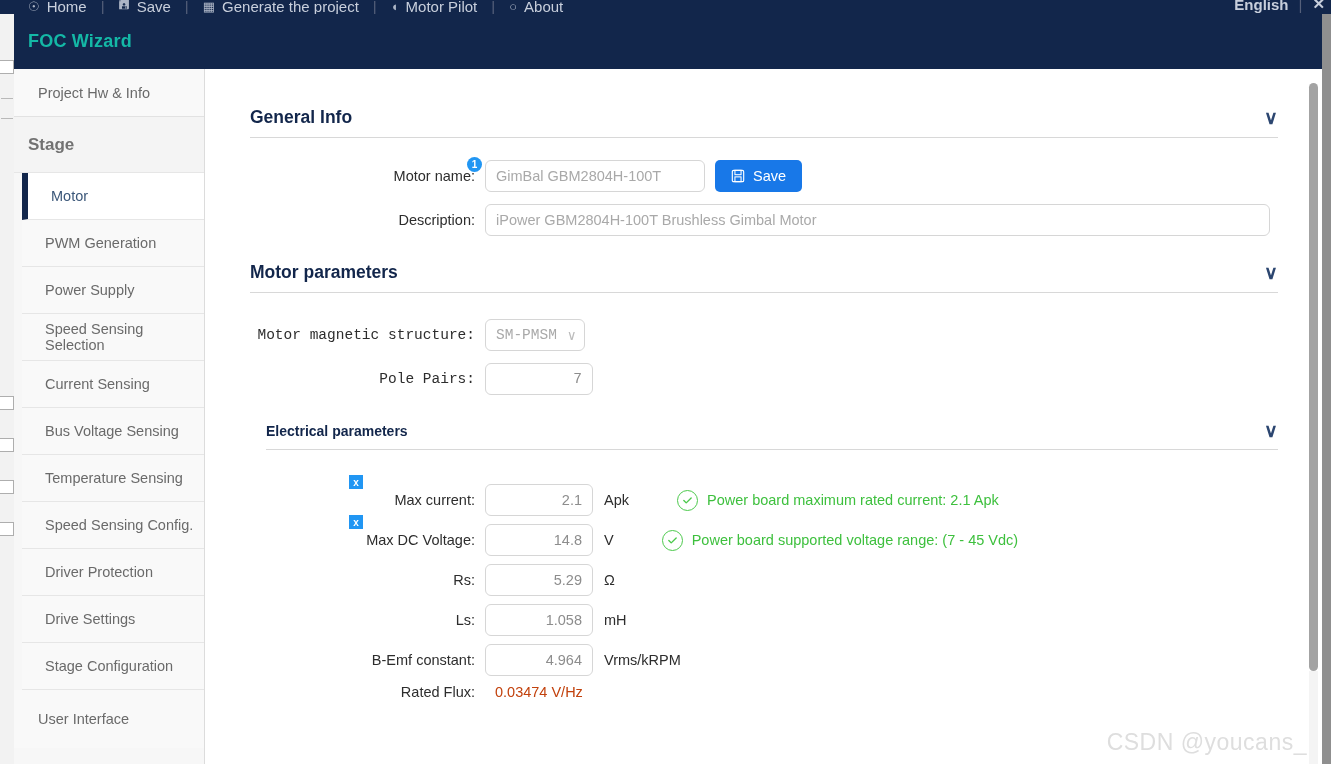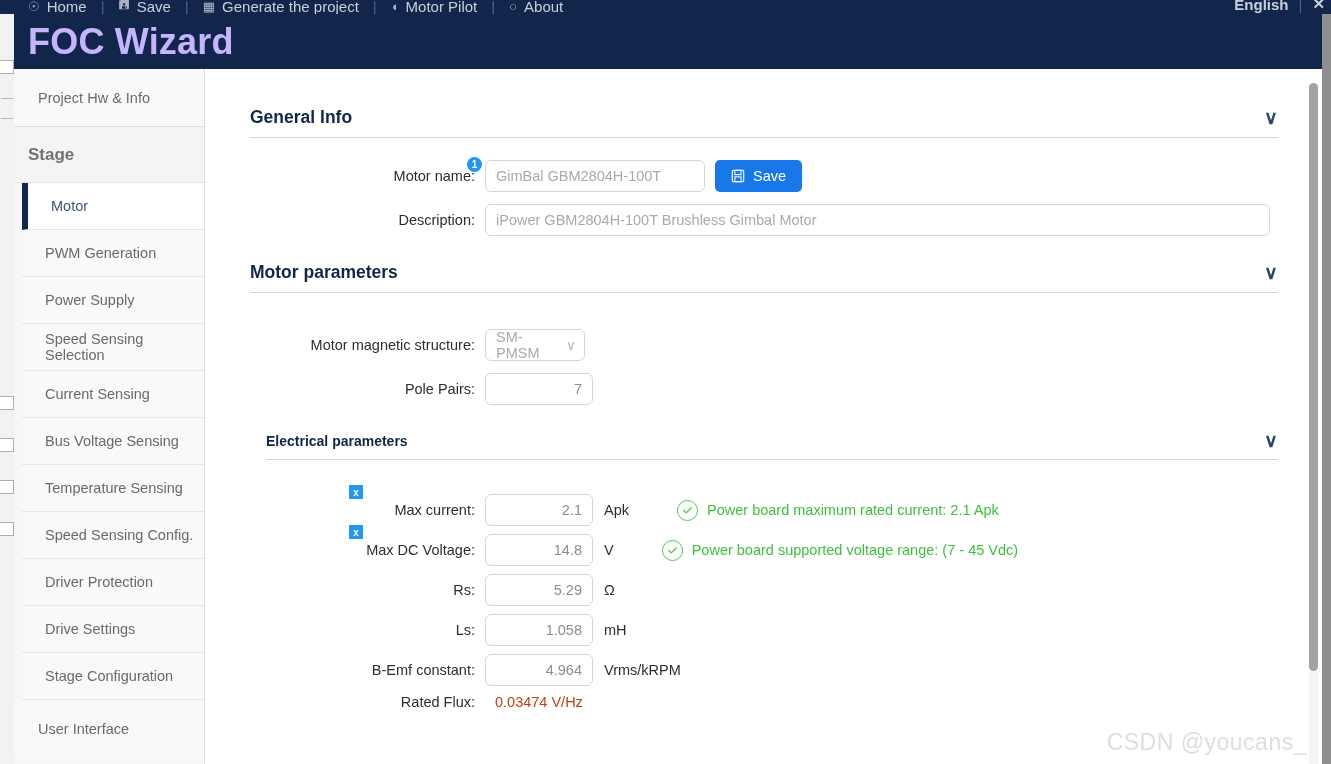--- a/index.html
+++ b/index.html
@@ -104,22 +104,22 @@
   
   .app-header {
     height: 55px;
     background: #12264b;
     display: flex;
     align-items: center;
     padding-left: 14px;
     box-sizing: border-box;
   }
   .app-title {
-    color: #c4b5fd;
-    font-size: 36px;
+    color: #14b8a6;
+    font-size: 18px;
     font-weight: bold;
     letter-spacing: .2px;
   }
 
   .app-body {
     display: flex;
     height: 695px;
   }
 
   
@@ -136,21 +136,21 @@
     display: flex;
     align-items: center;
     box-sizing: border-box;
     border-bottom: 1px solid #e6e6e6;
     color: #6a6a6a;
     font-size: 14.5px;
     padding-left: 25px;
     background: #f9f9f9;
   }
   .side-item.top-link {
-    height: 58px;
+    height: 48px;
     padding-left: 24px;
     border-bottom: 1px solid #e2e2e2;
     background: #f9f9f9;
   }
   .side-group {
     height: 56px;
     display: flex;
     align-items: center;
     padding-left: 14px;
     font-size: 17px;
@@ -519,21 +519,21 @@
             </div>
 
           </div>
         </div>
 
         <div class="sec" style="margin-top:26px;">
           <div class="sec-head">
             <span class="sec-title">Motor parameters</span>
             <span class="chev">∨</span>
           </div>
-          <div class="rows" style="margin-top:36px;">
+          <div class="rows" style="margin-top:26px;font-family:Liberation Mono, monospace;">
 
             <div class="row">
               <div class="lbl">Motor magnetic structure:</div>
               <div class="fld sel">
                 <span>SM-PMSM</span>
                 <span class="sel-chev">∨</span>
               </div>
             </div>
 
             <div class="row" style="margin-bottom:8px;">

